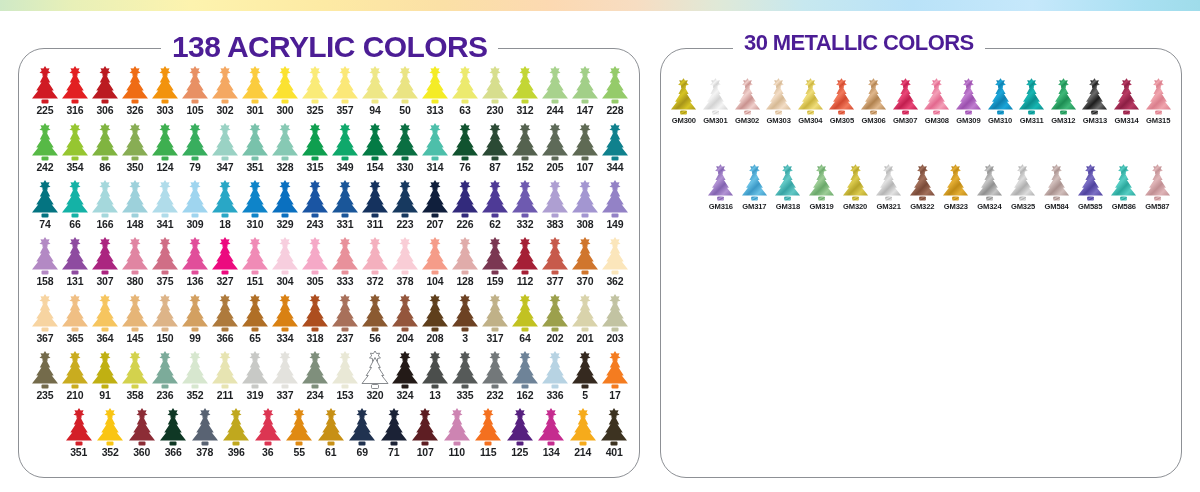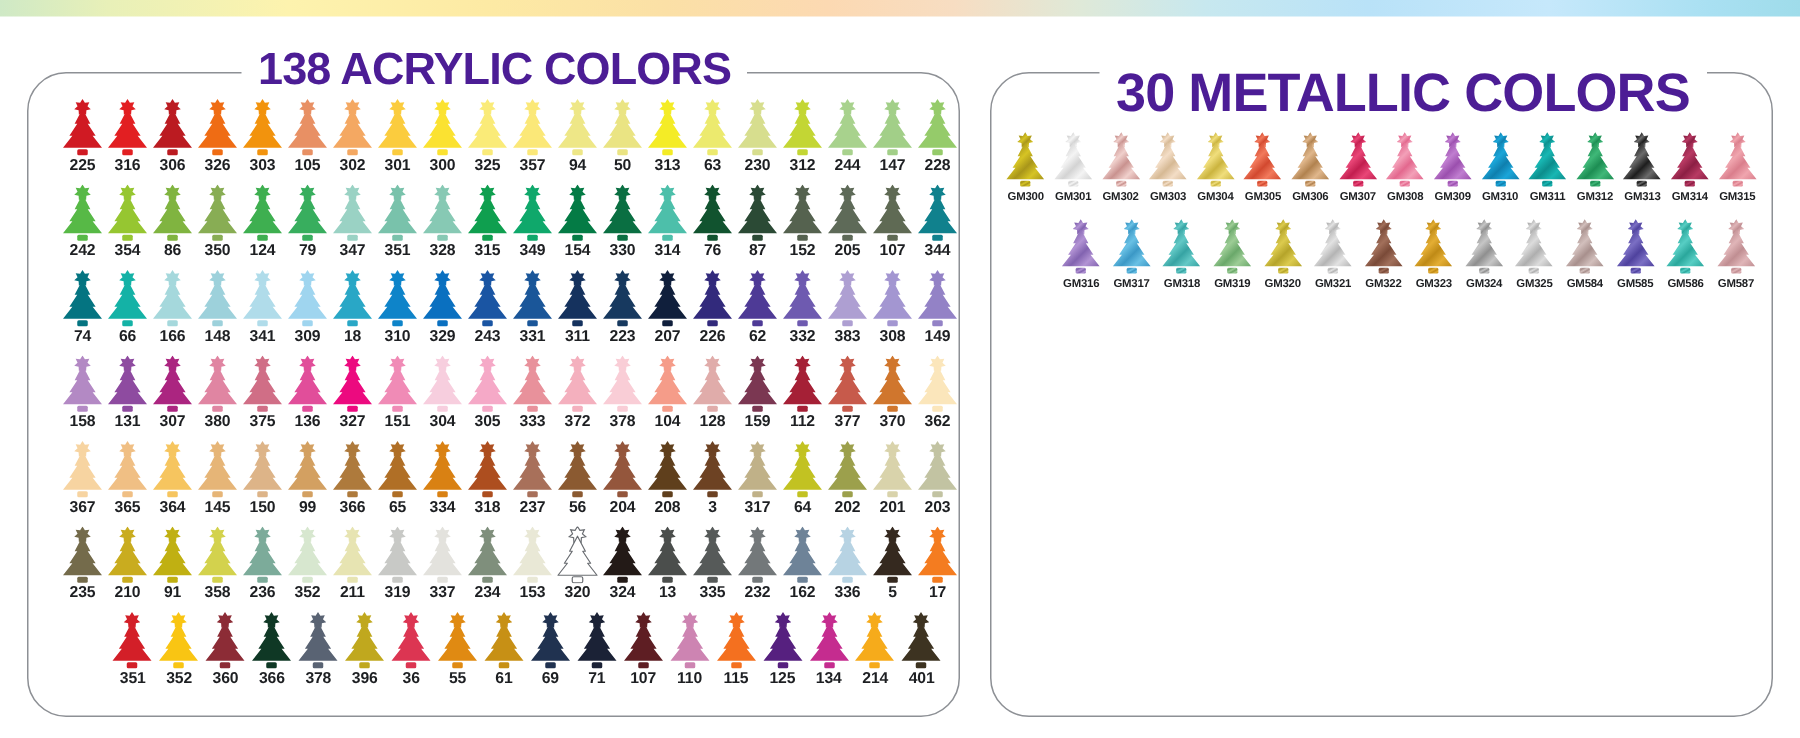--- a/index.html
+++ b/index.html
@@ -71,48 +71,49 @@
     line-height: 1;
   }
   #title-acrylic {
     left: 161px;
     top: 32px;
     font-size: 30px;
     padding: 0 11px;
   }
   #title-metallic {
     left: 733px;
-    top: 44px;
-    font-size: 36px;
+    top: 32px;
+    font-size: 22px;
     padding: 0 11px;
   }
 
   
   .grid {
     position: absolute;
     display: flex;
     flex-direction: column;
   }
   #grid-acrylic {
     left: 30px;
     top: 66px;
     width: 600px;
   }
   #grid-metallic {
     left: 668px;
-    top: 88px;
+    top: 78px;
     width: 506px;
+    gap: 28px;
   }
 
   .row {
     display: flex;
     flex-direction: row;
     justify-content: flex-start;
   }
-  #grid-acrylic .row { height: 57px; margin-left: 10px; }
+  #grid-acrylic .row { height: 57px; }
   #grid-metallic .row { height: 58px; }
 
   
   .row.indent-1 { padding-left: 33px; }
   .row.indent-m { padding-left: 36px; }
 
   .swatch {
     display: flex;
     flex-direction: column;
     align-items: center;

